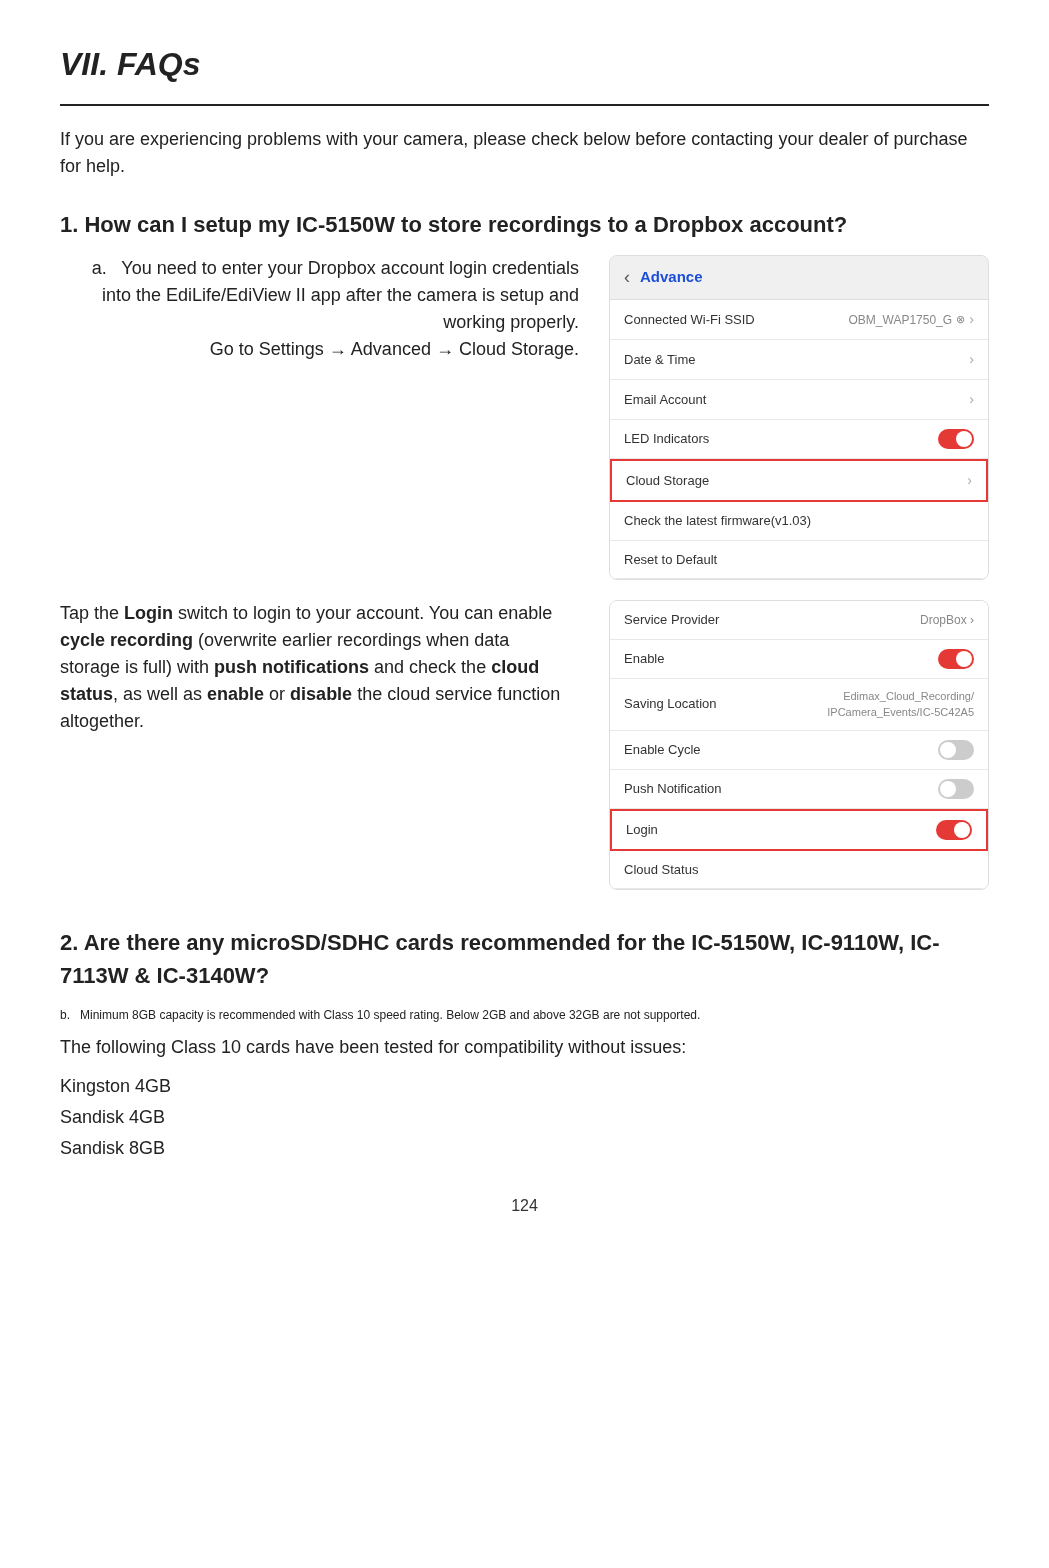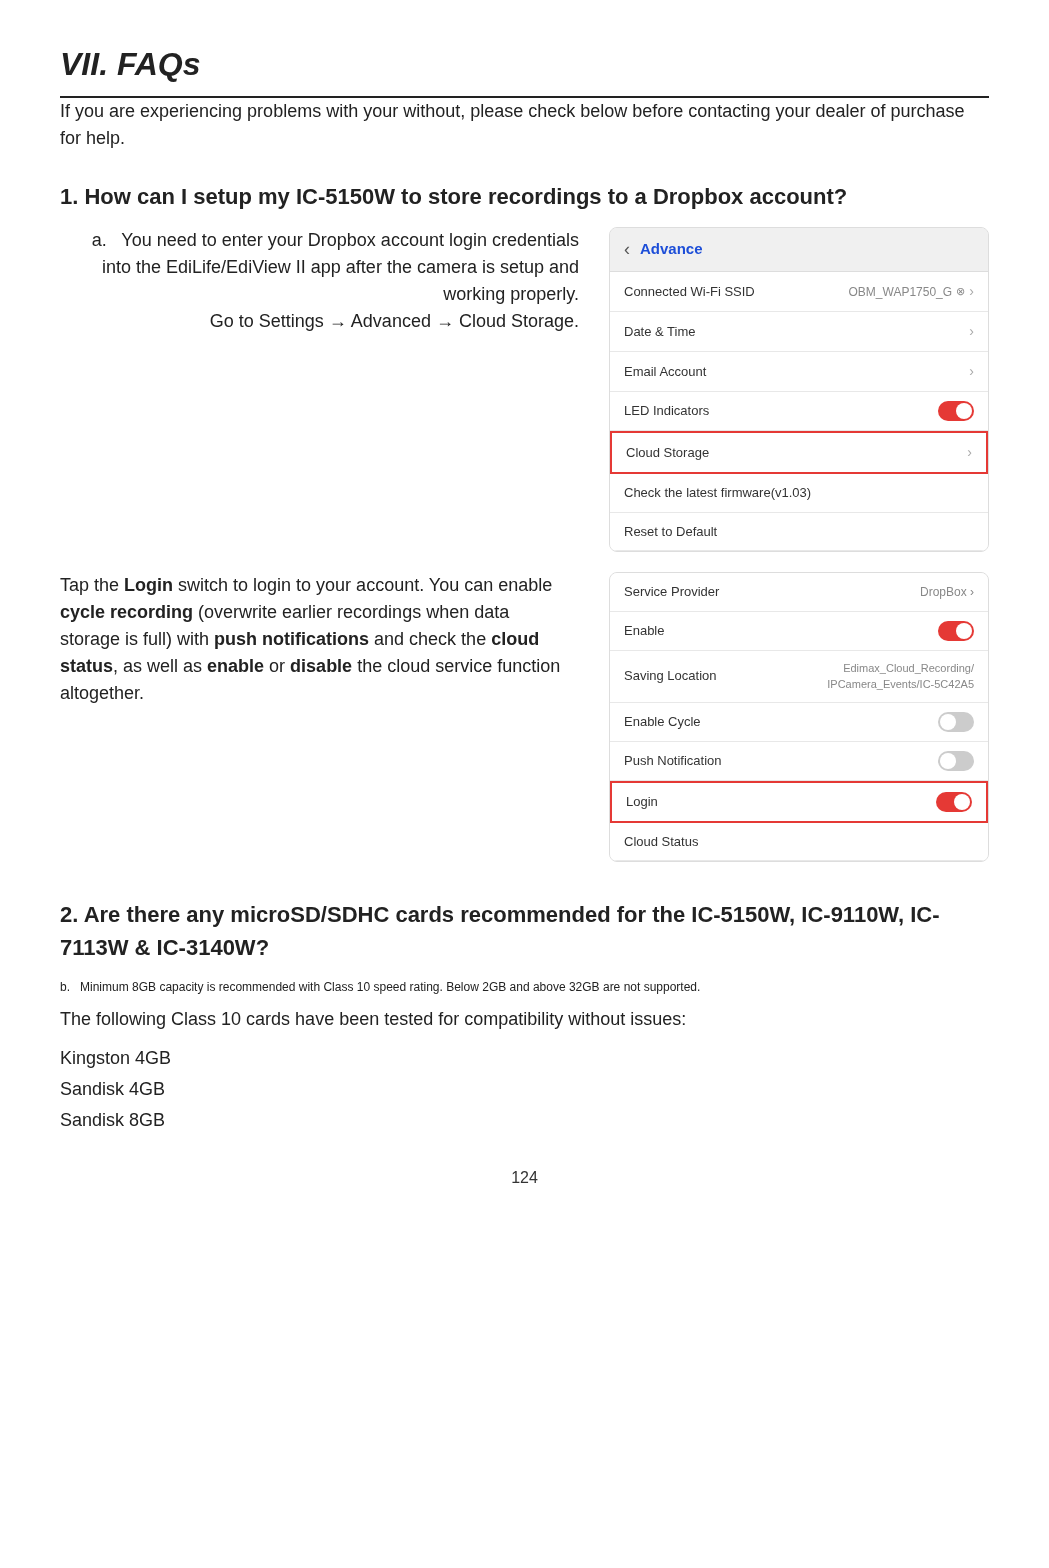--- a/index.html
+++ b/index.html
@@ -11,21 +11,22 @@
       min-height: 1568px;
       padding: 40px 60px;
       font-size: 18px;
       line-height: 1.5;
     }
     .page-title {
       font-size: 32px;
       font-weight: bold;
       font-style: italic;
       border-bottom: 2px solid #222;
-      padding-bottom: 8px;
+      padding-bottom: 16px;
+      margin-bottom: 20px;
     }
     .intro-text {
       margin-bottom: 28px;
       font-size: 18px;
     }
     .section-heading {
       font-size: 22px;
       font-weight: bold;
       margin-bottom: 14px;
     }
@@ -175,21 +176,21 @@
     }
     .q2-text {
       margin-bottom: 12px;
     }
   </style>
 </head>
 <body>
 
 <div class="page-title">VII. FAQs</div>
 
-<p class="intro-text">If you are experiencing problems with your without, please check below before contacting your dealer of purchase for help.</p>
+<p class="intro-text">If you are experiencing problems with your camera, please check below before contacting your dealer of purchase for help.</p>
 
 <div class="section-heading">1. How can I setup my IC-5150W to store recordings to a Dropbox account?</div>
 
 <div class="two-col">
   <div class="text-col">
     <p>
       <span>a.</span>
       &nbsp;
       <span>You need to enter your Dropbox account login credentials into the EdiLife/EdiView II app after the camera is setup and working properly.</span>
     </p>

